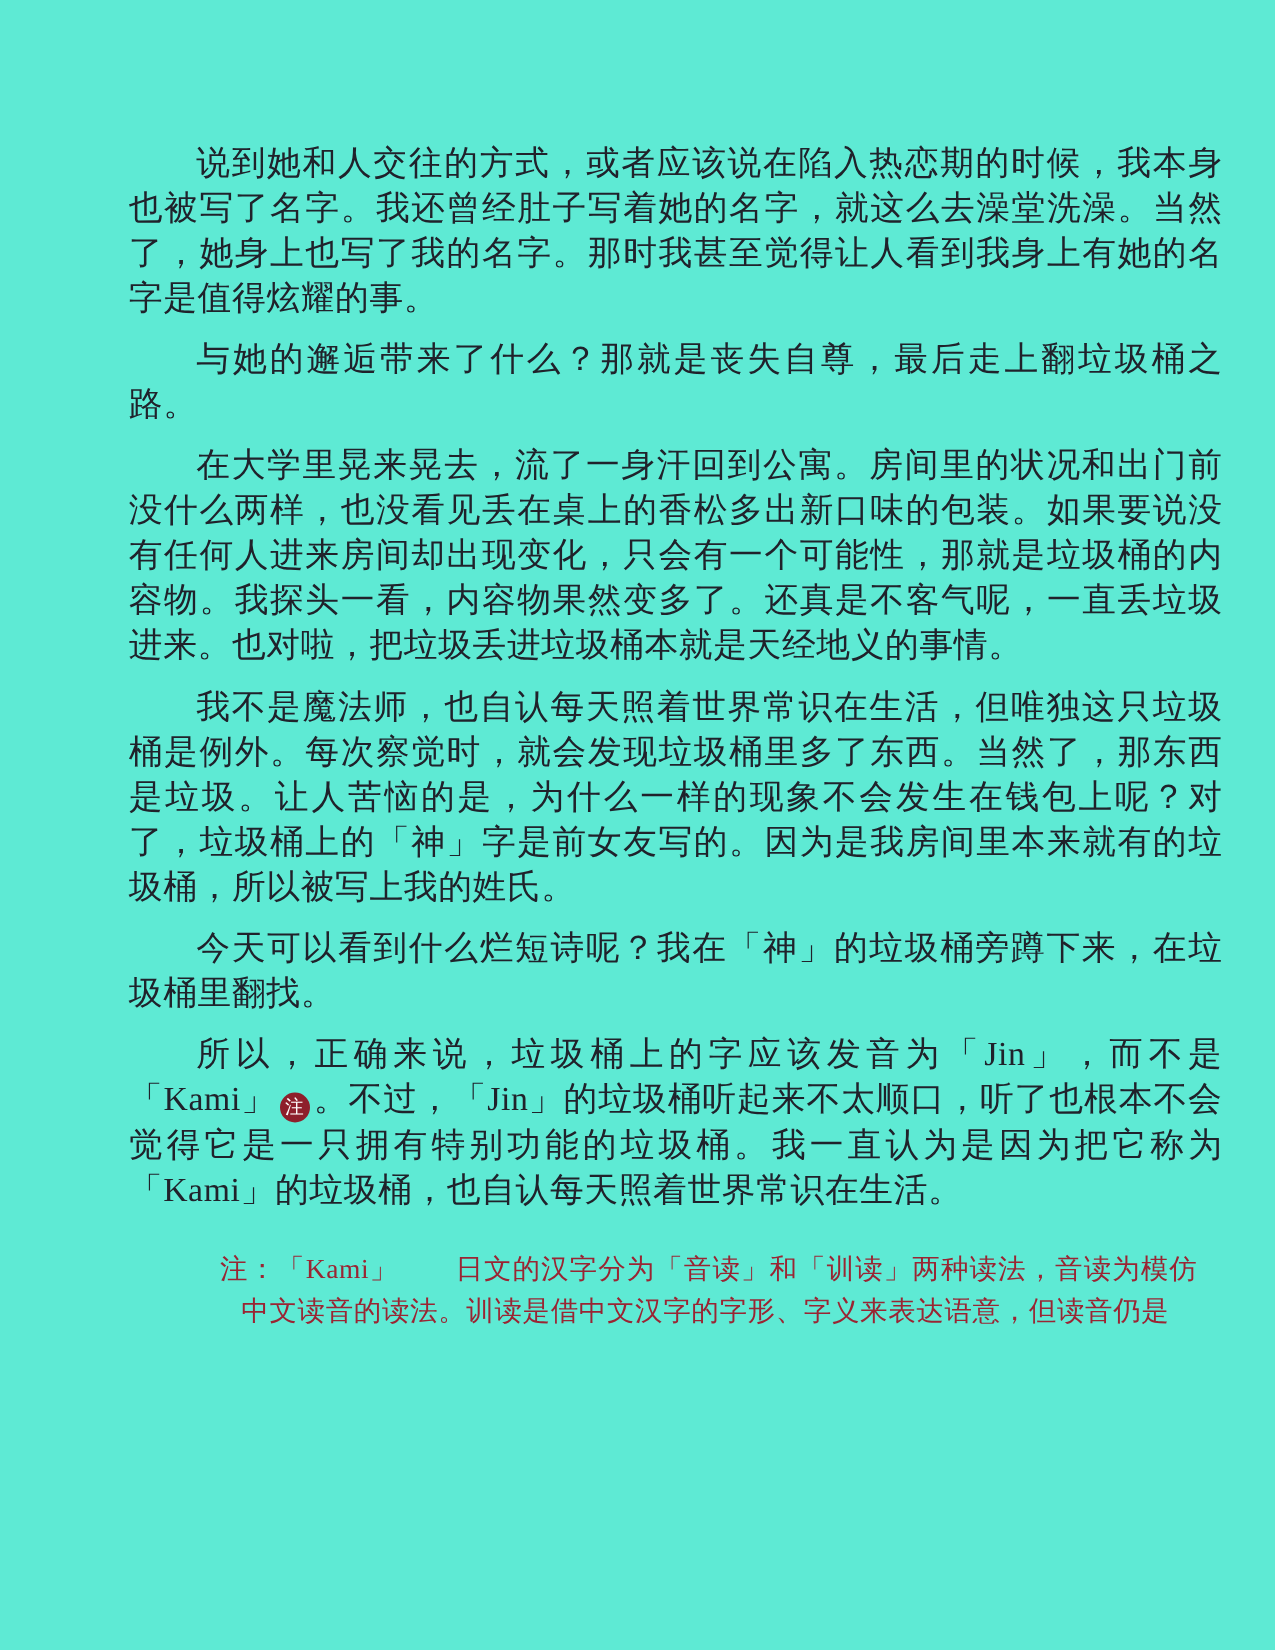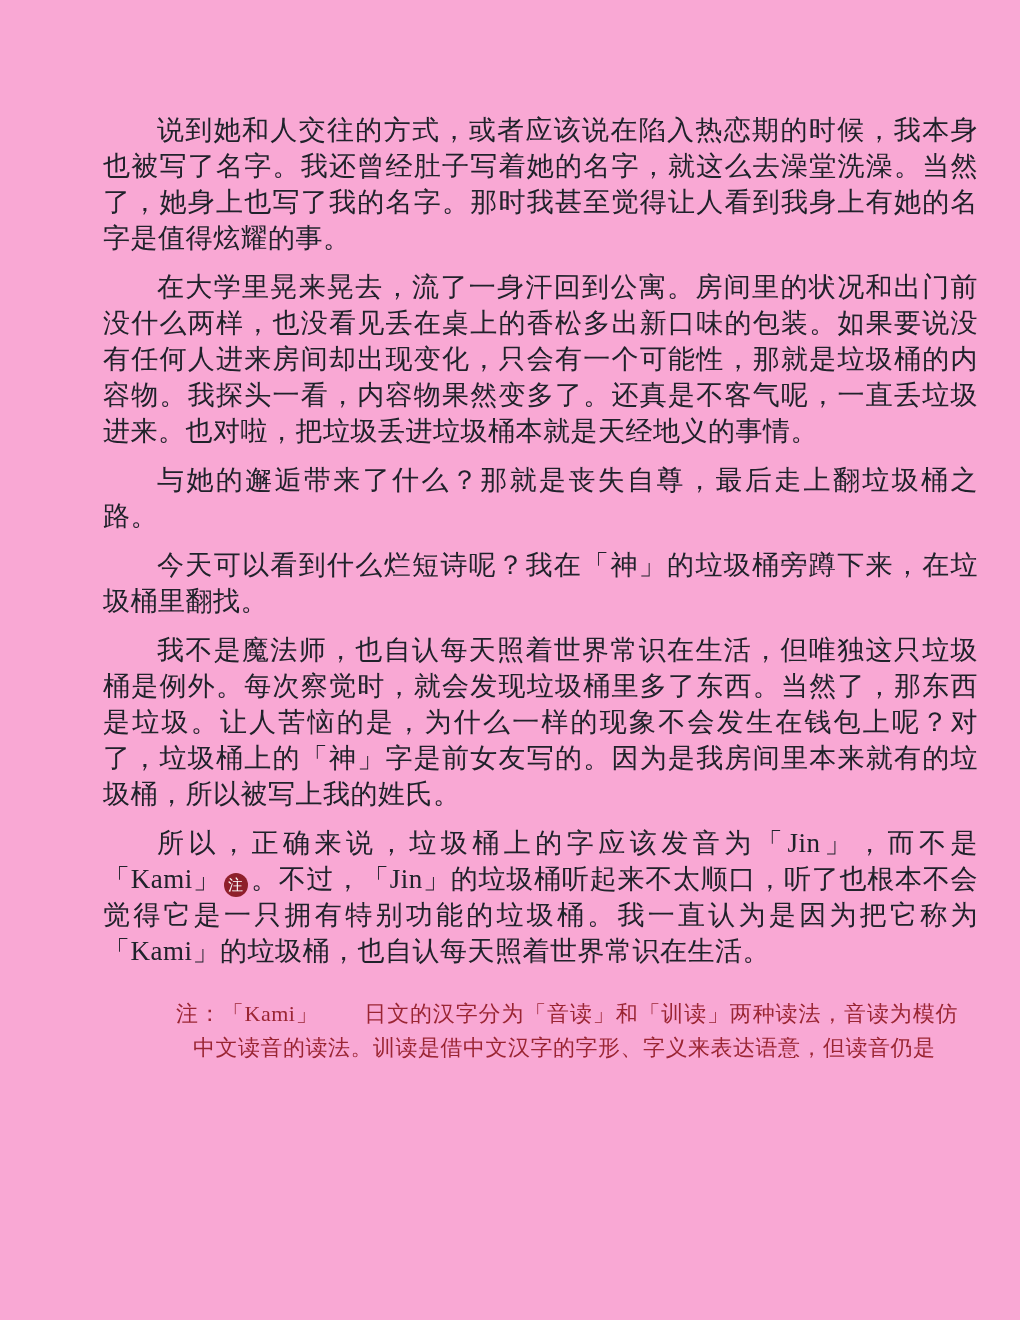--- a/index.html
+++ b/index.html
@@ -11,21 +11,21 @@
     width: 1020px;
     height: 1320px;
     overflow: hidden;
     font-family: "Liberation Serif", "DejaVu Serif", serif;
   }
   .page {
     box-sizing: border-box;
     width: 1020px;
     height: 1320px;
     padding: 112px 42px 40px 103px;
-    background: #f9a8d4;
+    background: #5eead4;
   }
   .body-para {
     margin: 0 0 13px 0;
     font-size: 27px;
     line-height: 36px;
     color: #20222b;
     text-align: justify;
     text-indent: 2em;
     letter-spacing: 0.5px;
   }
@@ -55,25 +55,25 @@
   }
 </style>
 </head>
 <body>
 
 <div class="page">
 
   <p class="body-para">说到她和人交往的方式，或者应该说在陷入热恋期的时候，我本身也被写了名字。我还曾经肚子写着她的名字，就这么去澡堂洗澡。当然了，她身上也写了我的名字。那时我甚至觉得让人看到我身上有她的名字是值得炫耀的事。</p>
 
 
+  <p class="body-para">与她的邂逅带来了什么？那就是丧失自尊，最后走上翻垃圾桶之路。</p>
+
   <p class="body-para">在大学里晃来晃去，流了一身汗回到公寓。房间里的状况和出门前没什么两样，也没看见丢在桌上的香松多出新口味的包装。如果要说没有任何人进来房间却出现变化，只会有一个可能性，那就是垃圾桶的内容物。我探头一看，内容物果然变多了。还真是不客气呢，一直丢垃圾进来。也对啦，把垃圾丢进垃圾桶本就是天经地义的事情。</p>
 
-  <p class="body-para">与她的邂逅带来了什么？那就是丧失自尊，最后走上翻垃圾桶之路。</p>
+  <p class="body-para">我不是魔法师，也自认每天照着世界常识在生活，但唯独这只垃圾桶是例外。每次察觉时，就会发现垃圾桶里多了东西。当然了，那东西是垃圾。让人苦恼的是，为什么一样的现象不会发生在钱包上呢？对了，垃圾桶上的「神」字是前女友写的。因为是我房间里本来就有的垃圾桶，所以被写上我的姓氏。</p>
 
   <p class="body-para">今天可以看到什么烂短诗呢？我在「神」的垃圾桶旁蹲下来，在垃圾桶里翻找。</p>
-
-  <p class="body-para">我不是魔法师，也自认每天照着世界常识在生活，但唯独这只垃圾桶是例外。每次察觉时，就会发现垃圾桶里多了东西。当然了，那东西是垃圾。让人苦恼的是，为什么一样的现象不会发生在钱包上呢？对了，垃圾桶上的「神」字是前女友写的。因为是我房间里本来就有的垃圾桶，所以被写上我的姓氏。</p>
 
   <p class="body-para"><span>所以，正确来说，垃圾桶上的字应该发音为「Jin」，而不是「Kami」</span><span class="note-badge">注</span><span>。不过，「Jin」的垃圾桶听起来不太顺口，听了也根本不会觉得它是一只拥有特别功能的垃圾桶。我一直认为是因为把它称为「Kami」的垃圾桶，也自认每天照着世界常识在生活。</span></p>
 
   <div class="footnote">注：「Kami」　　日文的汉字分为「音读」和「训读」两种读法，音读为模仿中文读音的读法。训读是借中文汉字的字形、字义来表达语意，但读音仍是</div>
 
 </div>
 
 </body></html>

